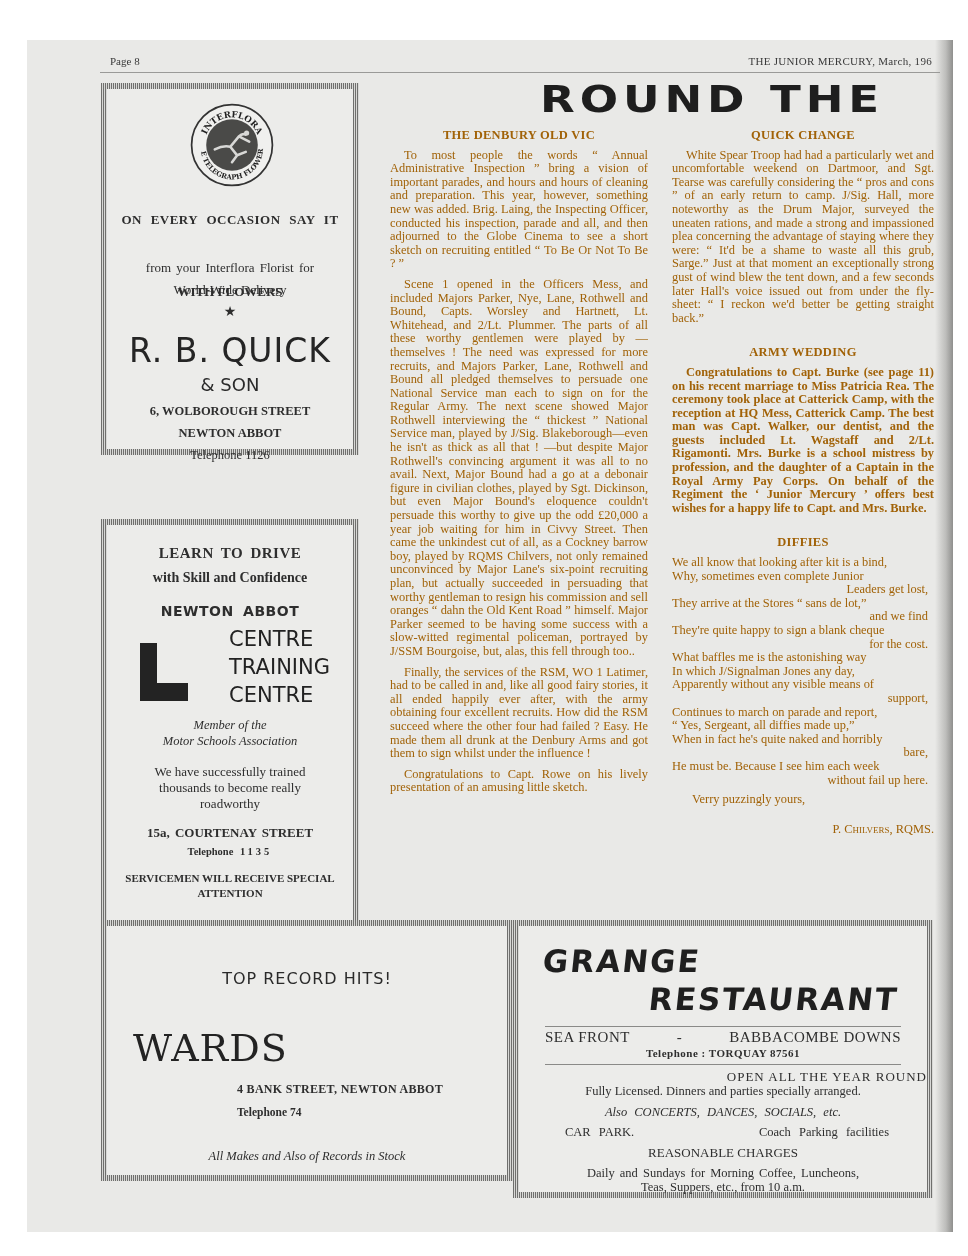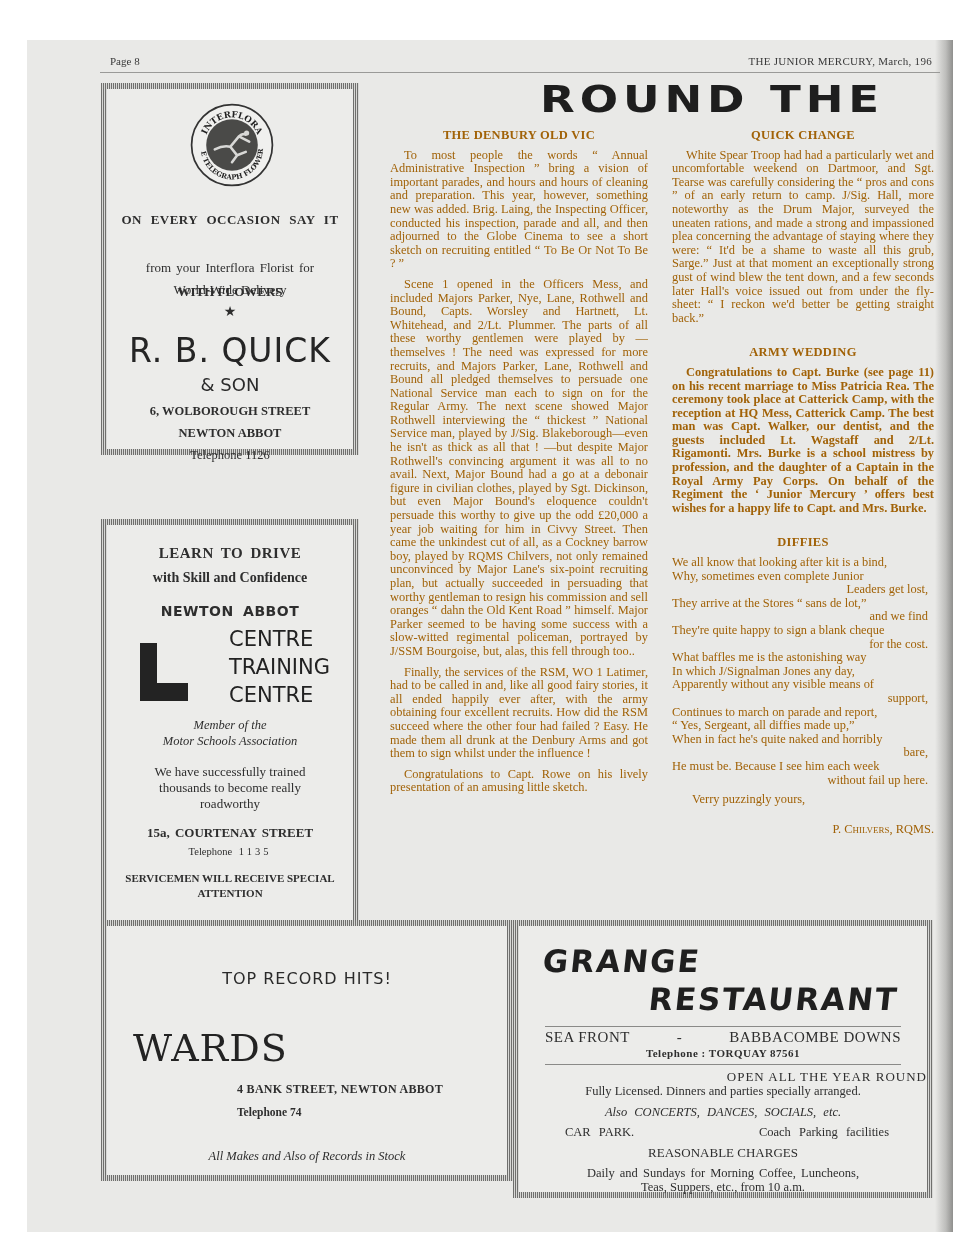--- a/index.html
+++ b/index.html
@@ -35,21 +35,21 @@
   .dr-h3 { position: absolute; left: 0; right: 0; top: 78px; font-family: "DejaVu Sans", sans-serif; font-weight: bold; font-size: 14px; letter-spacing: 0.5px; word-spacing: 4px; }
   .dr-lplate { position: absolute; left: 33px; top: 118px; width: 48px; height: 58px; }
   .dr-lplate .v { position: absolute; left: 0; top: 0; width: 17px; height: 58px; background: #232323; }
   .dr-lplate .h { position: absolute; left: 0; top: 40px; width: 48px; height: 18px; background: #232323; }
   .dr-big { position: absolute; left: 122px; font-family: "DejaVu Sans", sans-serif; font-size: 21px; color: #222; text-align: left; }
   .dr-big.l1 { top: 102px; } .dr-big.l2 { top: 130px; } .dr-big.l3 { top: 158px; }
   .dr-member1 { position: absolute; left: 0; right: 0; top: 193px; font-style: italic; font-size: 12.5px; }
   .dr-member2 { position: absolute; left: 0; right: 0; top: 209px; font-style: italic; font-size: 12.5px; }
   .dr-body { position: absolute; left: 30px; right: 30px; top: 239px; font-size: 13px; line-height: 16px; }
   .dr-addr { position: absolute; left: 0; right: 0; top: 300px; font-weight: bold; font-size: 13px; word-spacing: 2px; }
-  .dr-tel { position: absolute; left: 0; right: 0; top: 321px; font-weight: normal; font-size: 10.5px; word-spacing: 4px; }
+  .dr-tel { position: absolute; left: 0; right: 0; top: 321px; font-weight: bold; font-size: 10.5px; word-spacing: 4px; }
   .dr-tel .num { letter-spacing: 3px; }
   .dr-serv { position: absolute; left: 12px; right: 12px; top: 346px; font-weight: bold; font-size: 11px; line-height: 15px; }
 
   
   .banner { position: absolute; left: 540px; top: 78px; font-family: "DejaVu Sans", sans-serif; font-weight: bold; font-size: 37px; letter-spacing: 4px; color: #1e1e1e; transform: scaleX(1.22); transform-origin: left top; }
   .col { position: absolute; font-size: 12.4px; line-height: 13.6px; text-align: justify; color: #a16207; }
   .col h3 { margin: 0 0 6px; font-size: 12.5px; text-align: center; font-weight: bold; letter-spacing: 0.3px; }
   .col p { margin: 0 0 7px; text-indent: 14px; }
   #col-mid { left: 390px; top: 129px; width: 258px; }
   #col-right { left: 672px; top: 129px; width: 262px; }

